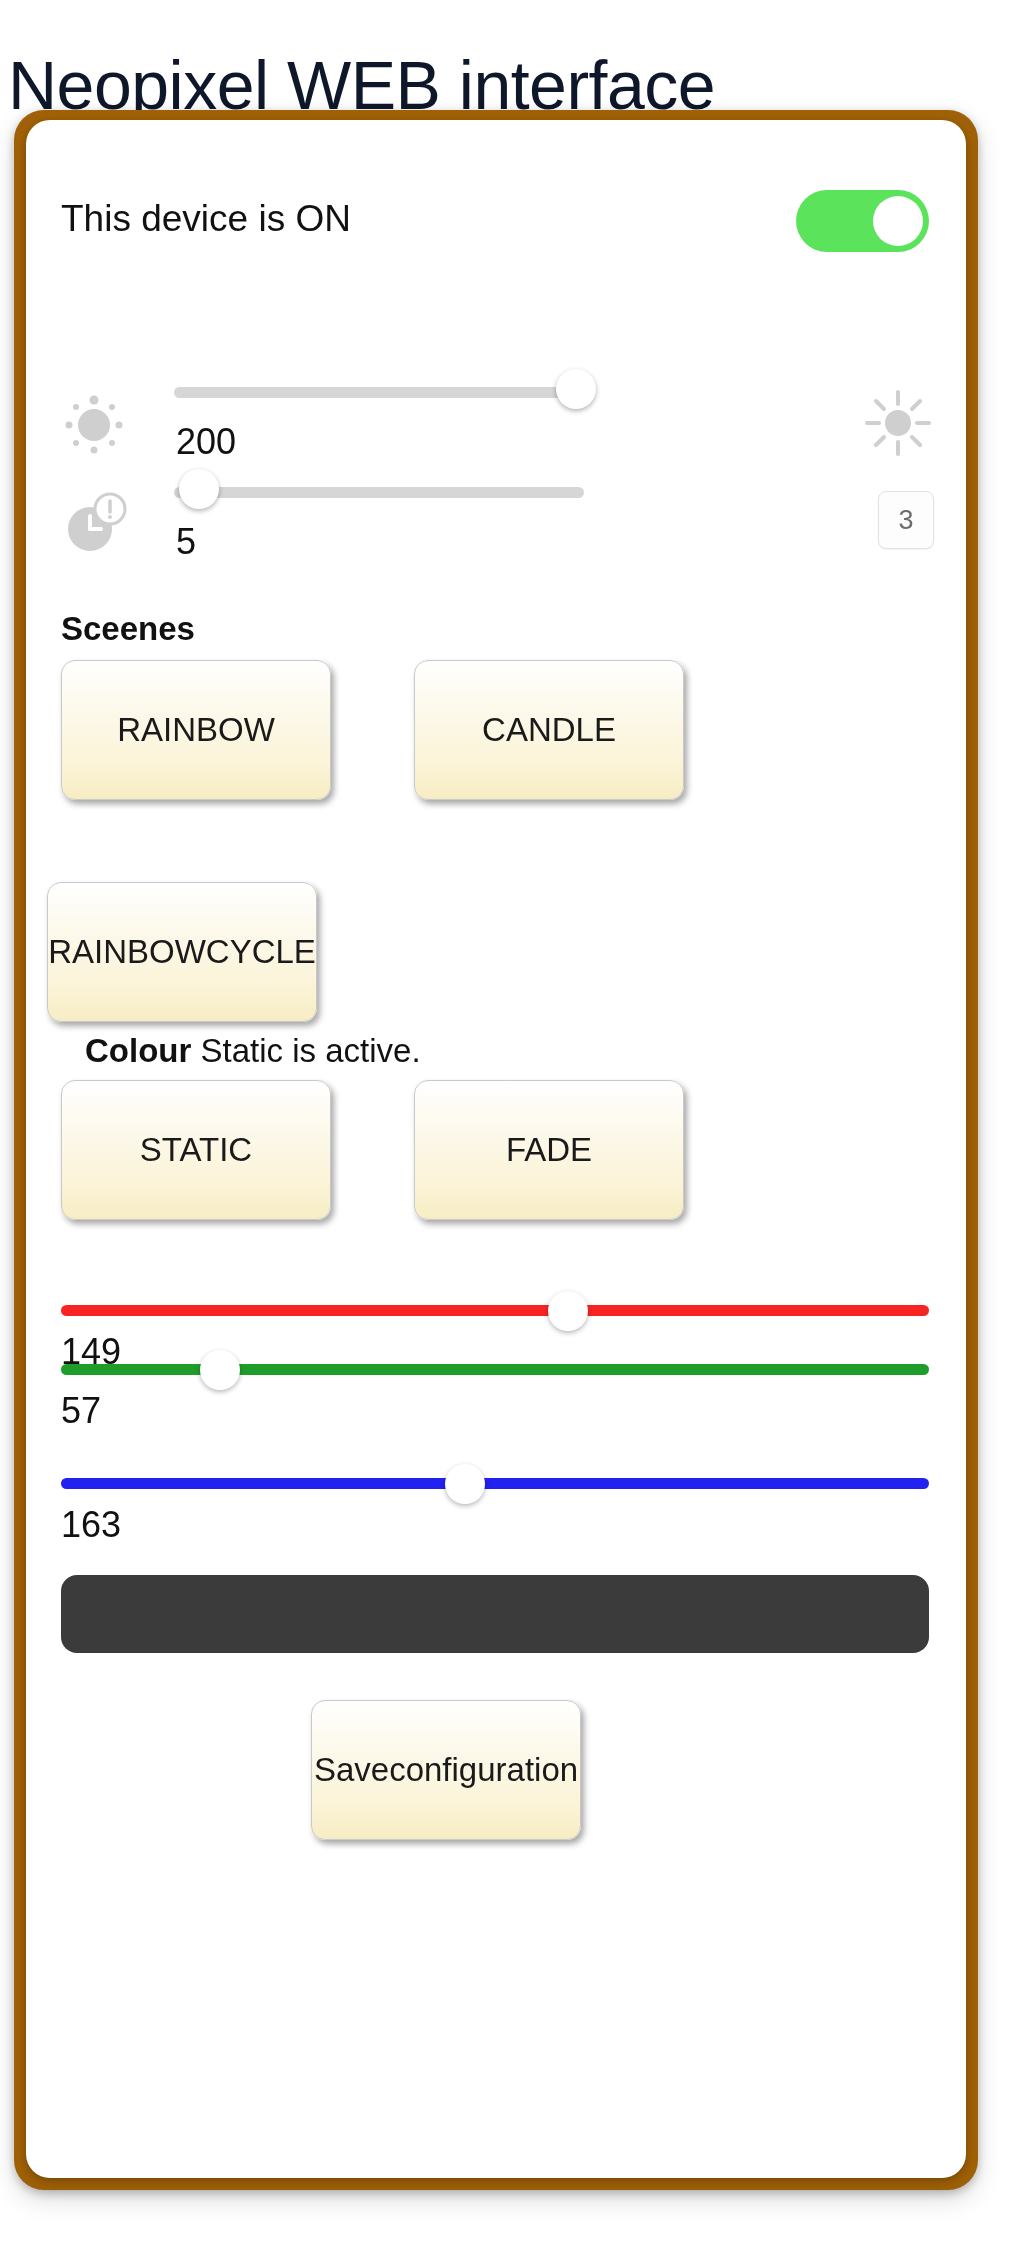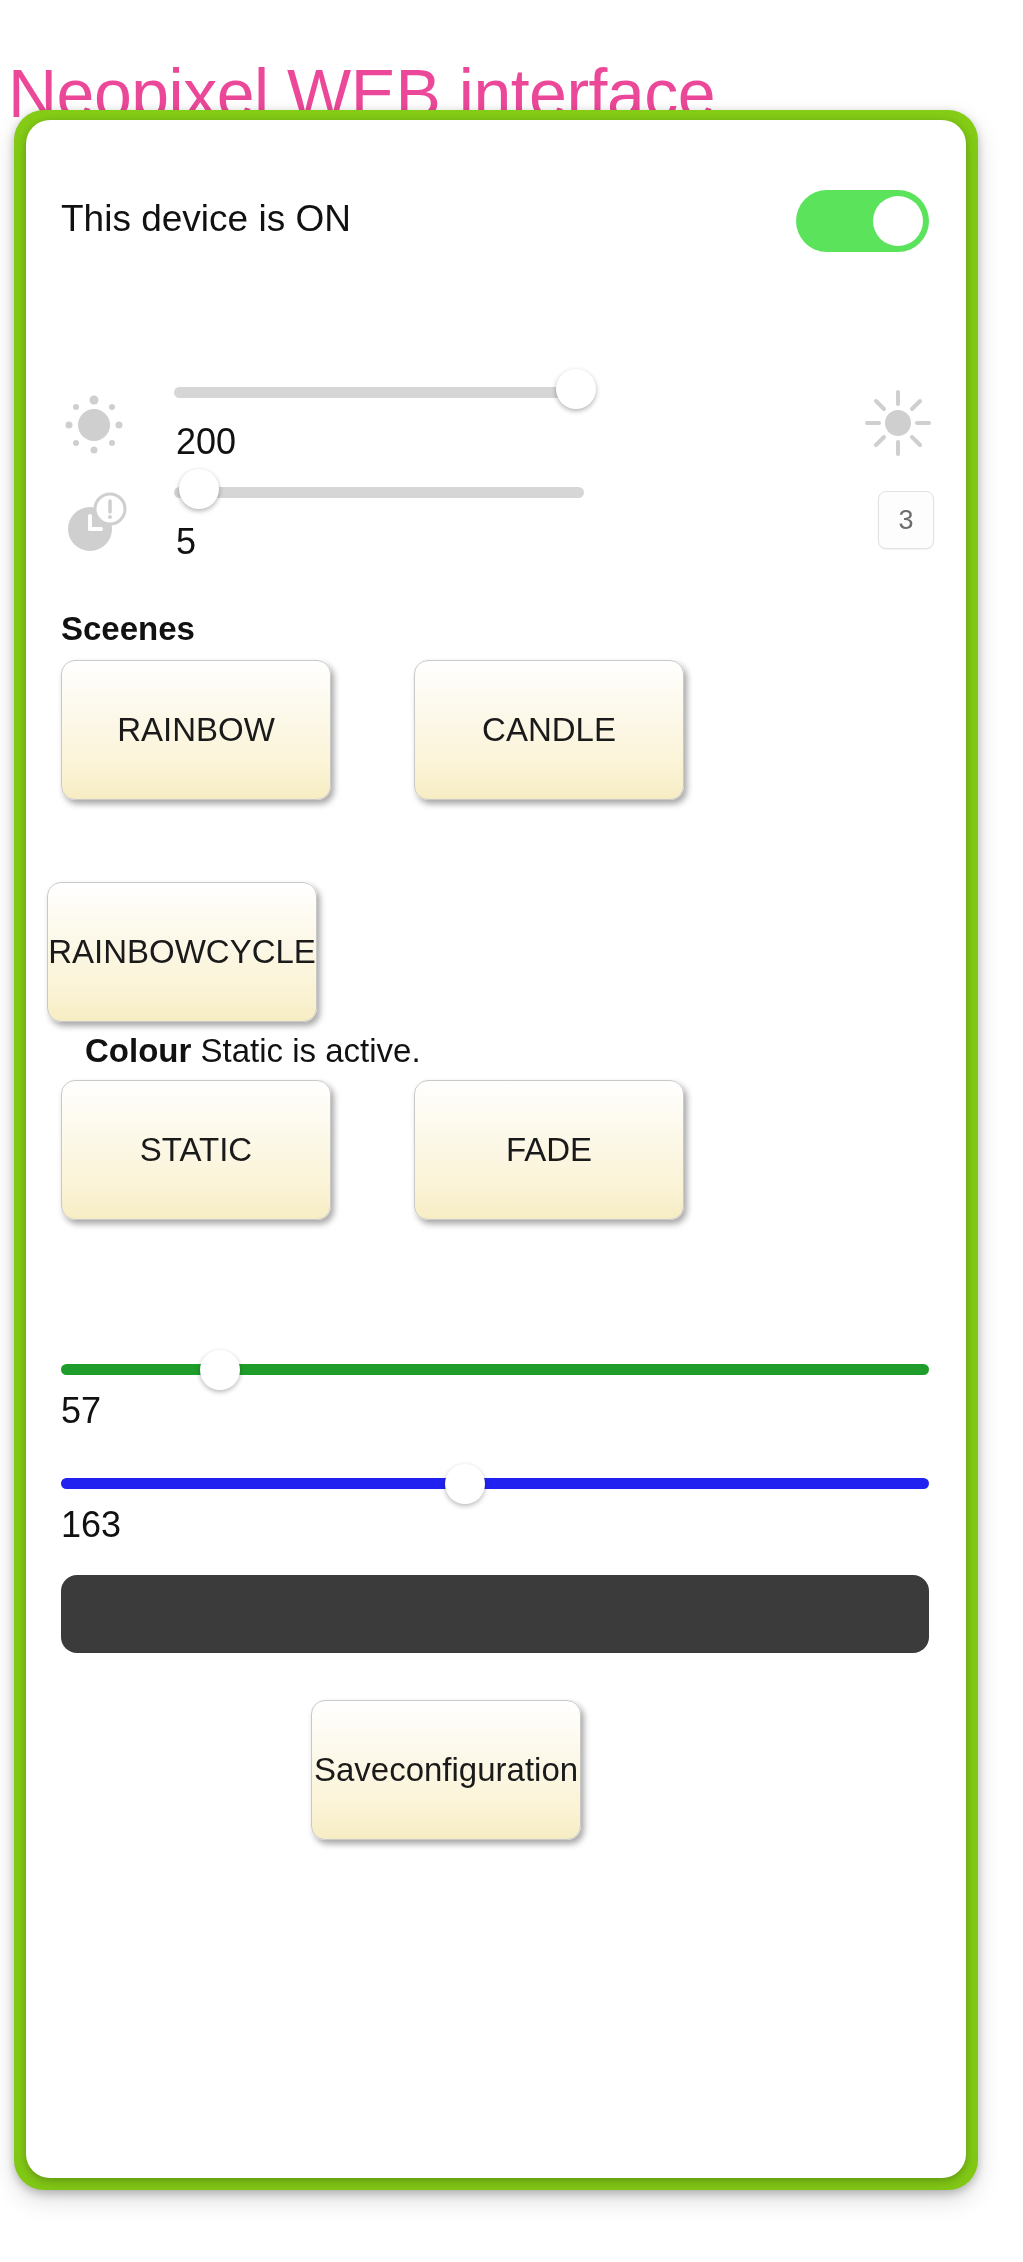--- a/index.html
+++ b/index.html
@@ -9,35 +9,35 @@
     background: #ffffff;
     font-family: "Liberation Sans", sans-serif;
     -webkit-font-smoothing: antialiased;
   }
 
   .page { position: relative; width: 1023px; height: 2262px; overflow: hidden; }
 
   
   .page-title {
     position: absolute;
-    left: 8px; top: 12px;
+    left: 8px; top: 4px;
     font-size: 68px;
     font-weight: 400;
-    color: #ec4899;
+    color: #0f172a;
     letter-spacing: -0.5px;
     line-height: 1.05;
     white-space: nowrap;
   }
 
   
   .shell {
     position: absolute;
     left: 14px; top: 110px;
     width: 964px; height: 2080px;
-    background: #84cc16;
+    background: #a16207;
     border-radius: 30px;
     box-shadow: 0 3px 10px rgba(0,0,0,0.22), 0 10px 26px rgba(0,0,0,0.13);
   }
   .card {
     position: absolute;
     left: 12px; top: 10px;
     width: 940px; height: 2058px;
     background: #ffffff;
     border-radius: 24px;
     box-shadow: 0 2px 7px rgba(0,0,0,0.20), 0 8px 20px rgba(0,0,0,0.10);
@@ -258,20 +258,25 @@
         <button class="btn" style="left:388px; top:540px; width:270px; height:140px;">CANDLE</button>
         <button class="btn" style="left:21px; top:762px; width:270px; height:140px;">RAINBOWCYCLE</button>
 
         <div class="section-title" style="top:912px;margin-left:24px;">
           <span>Colour</span><span class="normal">&nbsp;</span><span class="normal">Static is active.</span>
         </div>
 
         <button class="btn" style="left:35px; top:960px; width:270px; height:140px;">STATIC</button>
         <button class="btn" style="left:388px; top:960px; width:270px; height:140px;">FADE</button>
 
+        <div class="slider-row" style="top:1185px; height:100px;">
+          <div class="rgb-track" style="left:35px; top:0; width:868px; background:#f72424;"></div>
+          <div class="rgb-thumb" style="left:calc(35px + 868px * 0.584); top:-14px;"></div>
+          <div class="slider-value" style="left:35px; top:26px;">149</div>
+        </div>
 
         <div class="slider-row" style="top:1244px; height:100px;">
           <div class="rgb-track" style="left:35px; top:0; width:868px; background:#1f9d2a;"></div>
           <div class="rgb-thumb" style="left:calc(35px + 868px * 0.183); top:-14px;"></div>
           <div class="slider-value" style="left:35px; top:26px;">57</div>
         </div>
 
         <div class="slider-row" style="top:1358px; height:100px;">
           <div class="rgb-track" style="left:35px; top:0; width:868px; background:#2222f0;"></div>
           <div class="rgb-thumb" style="left:calc(35px + 868px * 0.466); top:-14px;"></div>

